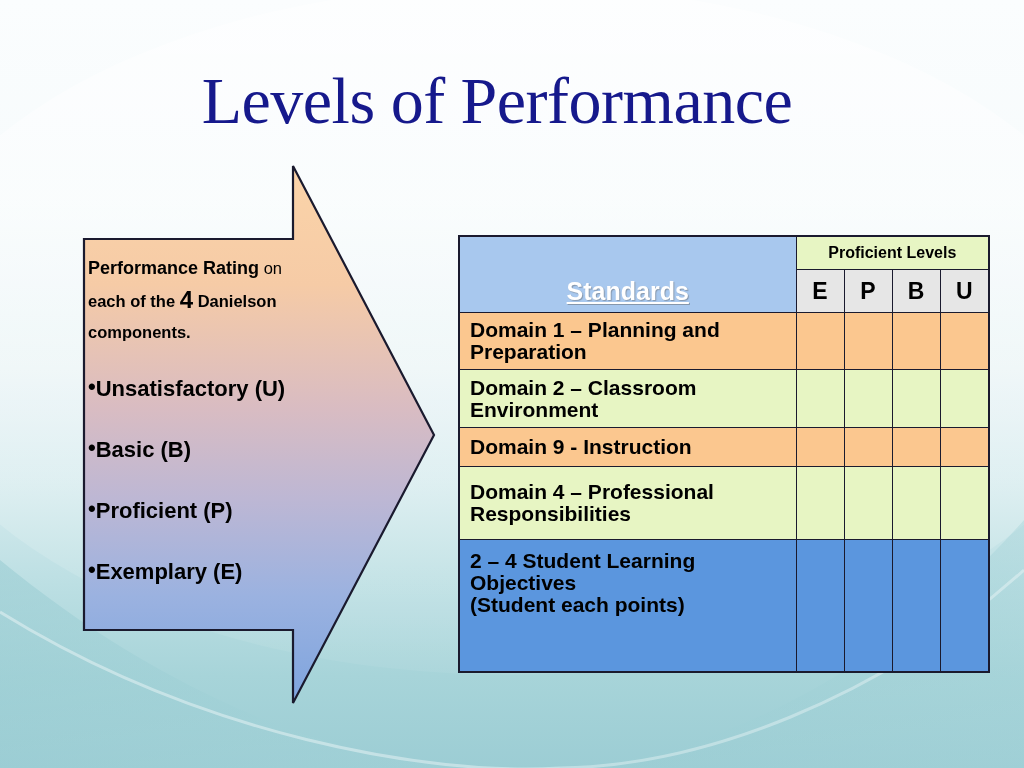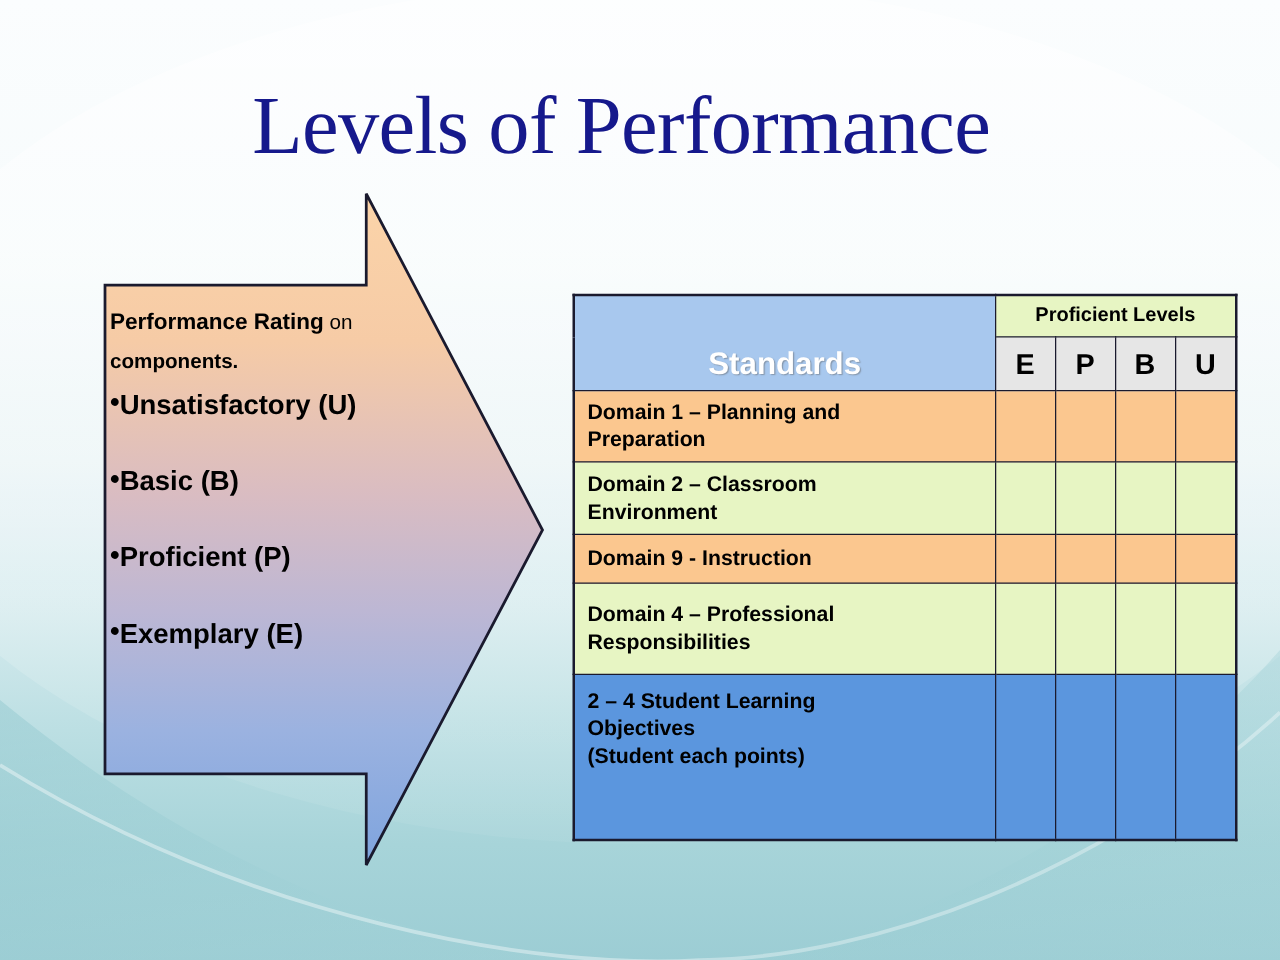--- a/index.html
+++ b/index.html
@@ -53,21 +53,21 @@
     font-weight: 400;
     letter-spacing: -0.5px;
     white-space: nowrap;
     text-shadow: 1px 1px 1px rgba(255,255,255,0.85);
   }
 
   
   #arrow-wrap {
     position: absolute;
     left: 80px;
-    top: 150px;
+    top: 161px;
     width: 364px;
     height: 550px;
   }
   #arrow-svg {
     position: absolute;
     left: 0;
     top: 0;
     width: 364px;
     height: 550px;
     display: block;
@@ -93,21 +93,21 @@
   .ar-big4 {
     font-size: 24px;
     font-weight: bold;
     vertical-align: -1px;
   }
   .ar-para {
     margin: 0;
     padding: 0;
   }
   .ar-bullets {
-    margin-top: 6px;
+    margin-top: 28px;
   }
   .ar-bullet {
     font-size: 22px;
     line-height: 26px;
     font-weight: bold;
     white-space: nowrap;
     margin-bottom: 35px;
   }
   .ar-bullet .dot {
     font-size: 22px;
@@ -137,39 +137,40 @@
   }
   .std-head {
     background: #a8c8ee;
     color: #ffffff;
     font-size: 25px;
     font-weight: bold;
     text-align: center;
     vertical-align: bottom !important;
     padding-bottom: 6px !important;
     text-shadow: 1px 1px 1px rgba(90,90,90,0.45);
+    text-decoration: underline;
   }
   .pl-head {
     background: #e7f5c3;
     color: #000000;
     font-size: 16px;
     font-weight: bold;
     text-align: center;
     height: 32px;
   }
   .lvl-head {
     background: #e6e6e6;
     color: #000000;
     font-size: 23px;
     font-weight: bold;
     text-align: center;
     height: 42px;
   }
   .row-label {
-    font-size: 17px;
+    font-size: 21px;
     font-weight: bold;
     color: #000000;
     line-height: 22px;
     padding: 5px 0 5px 10px !important;
     vertical-align: middle;
   }
   .c-orange { background: #fbc78f; }
   .c-green  { background: #e7f5c3; }
   .c-blue   { background: #5b96de; }
   .cell-blank { }
@@ -217,20 +218,23 @@
       </defs>
 
       <polygon points="4,78 213,78 213,5 354,274 213,542 213,469 4,469" fill="url(#arrowGrad)" stroke="#1a1a2e" stroke-width="2.2" stroke-linejoin="miter"></polygon>
     </svg>
 
     <div id="arrow-text">
       <div class="ar-para">
         <div class="ar-line">
           <span>Performance Rating</span><span class="ar-sm" style="font-weight:normal"> on</span>
         </div>
+        <div class="ar-line ar-sm">
+          <span>each of the </span><span class="ar-big4">4</span><span> Danielson</span>
+        </div>
         <div class="ar-line ar-sm">components.</div>
       </div>
 
       <div class="ar-bullets">
         <div class="ar-bullet"><span class="dot">•</span><span>Unsatisfactory (U)</span></div>
         <div class="ar-bullet"><span class="dot">•</span><span>Basic (B)</span></div>
         <div class="ar-bullet"><span class="dot">•</span><span>Proficient (P)</span></div>
         <div class="ar-bullet"><span class="dot">•</span><span>Exemplary (E)</span></div>
       </div>
     </div>

